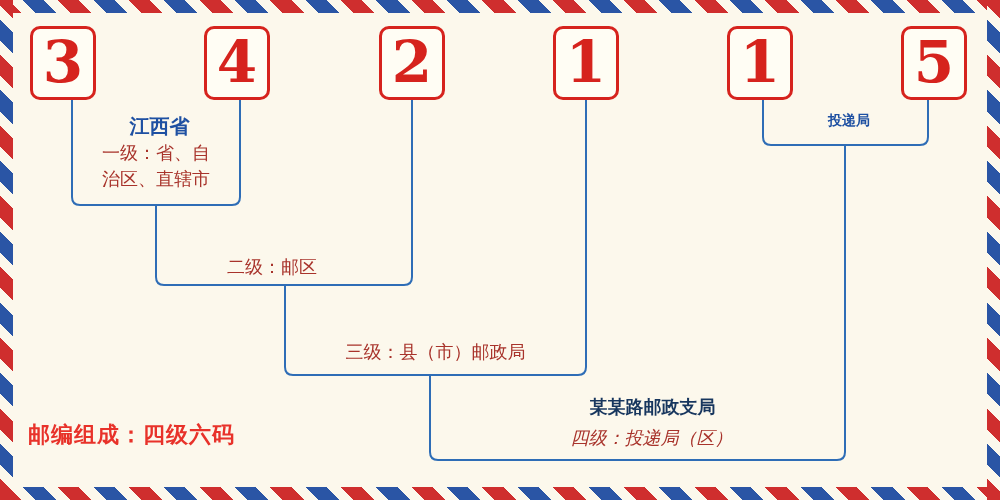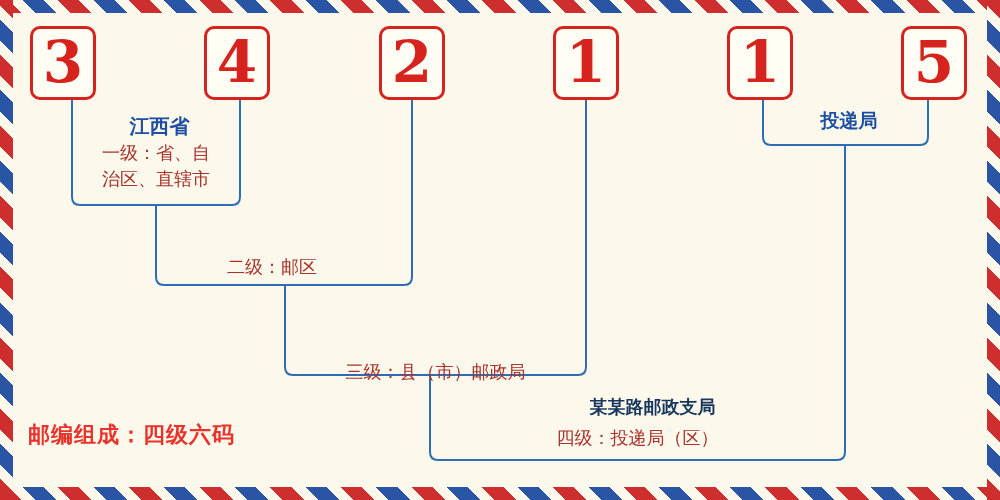--- a/index.html
+++ b/index.html
@@ -67,22 +67,22 @@
   <div class="digit-box" style="left:553px">1</div>
   <div class="digit-box" style="left:727px">1</div>
   <div class="digit-box" style="left:901px">5</div>
 
   <div class="lbl place" style="left:72px; top:114px; width:168px;">江西省</div>
   <div class="lbl level" style="left:140px; top:254px; width:264px;">二级：邮区</div>
 
   <div class="lbl level" style="left:56px; top:140px; width:200px;">一级：省、自
 治区、直辖市</div>
 
-  <div class="lbl level" style="left:285px; top:339px; width:301px;margin-top:20px;">三级：县（市）邮政局</div>
+  <div class="lbl level" style="left:285px; top:339px; width:301px;">三级：县（市）邮政局</div>
 
   <div class="lbl branch" style="left:430px; top:396px; width:445px;">某某路邮政支局</div>
-  <div class="lbl level" style="left:430px; top:425px; width:415px;">四级：投递局（区）</div>
+  <div class="lbl level" style="left:444px; top:425px; width:415px;font-style:italic;">四级：投递局（区）</div>
 
-  <div class="lbl place" style="left:763px; top:108px; width:165px; font-size:19px;">投递局</div>
+  <div class="lbl place" style="left:763px; top:108px; width:165px; font-size:14px;">投递局</div>
 
   <div class="footer-note">邮编组成：四级六码</div>
 
 </div>
 
 </body></html>

